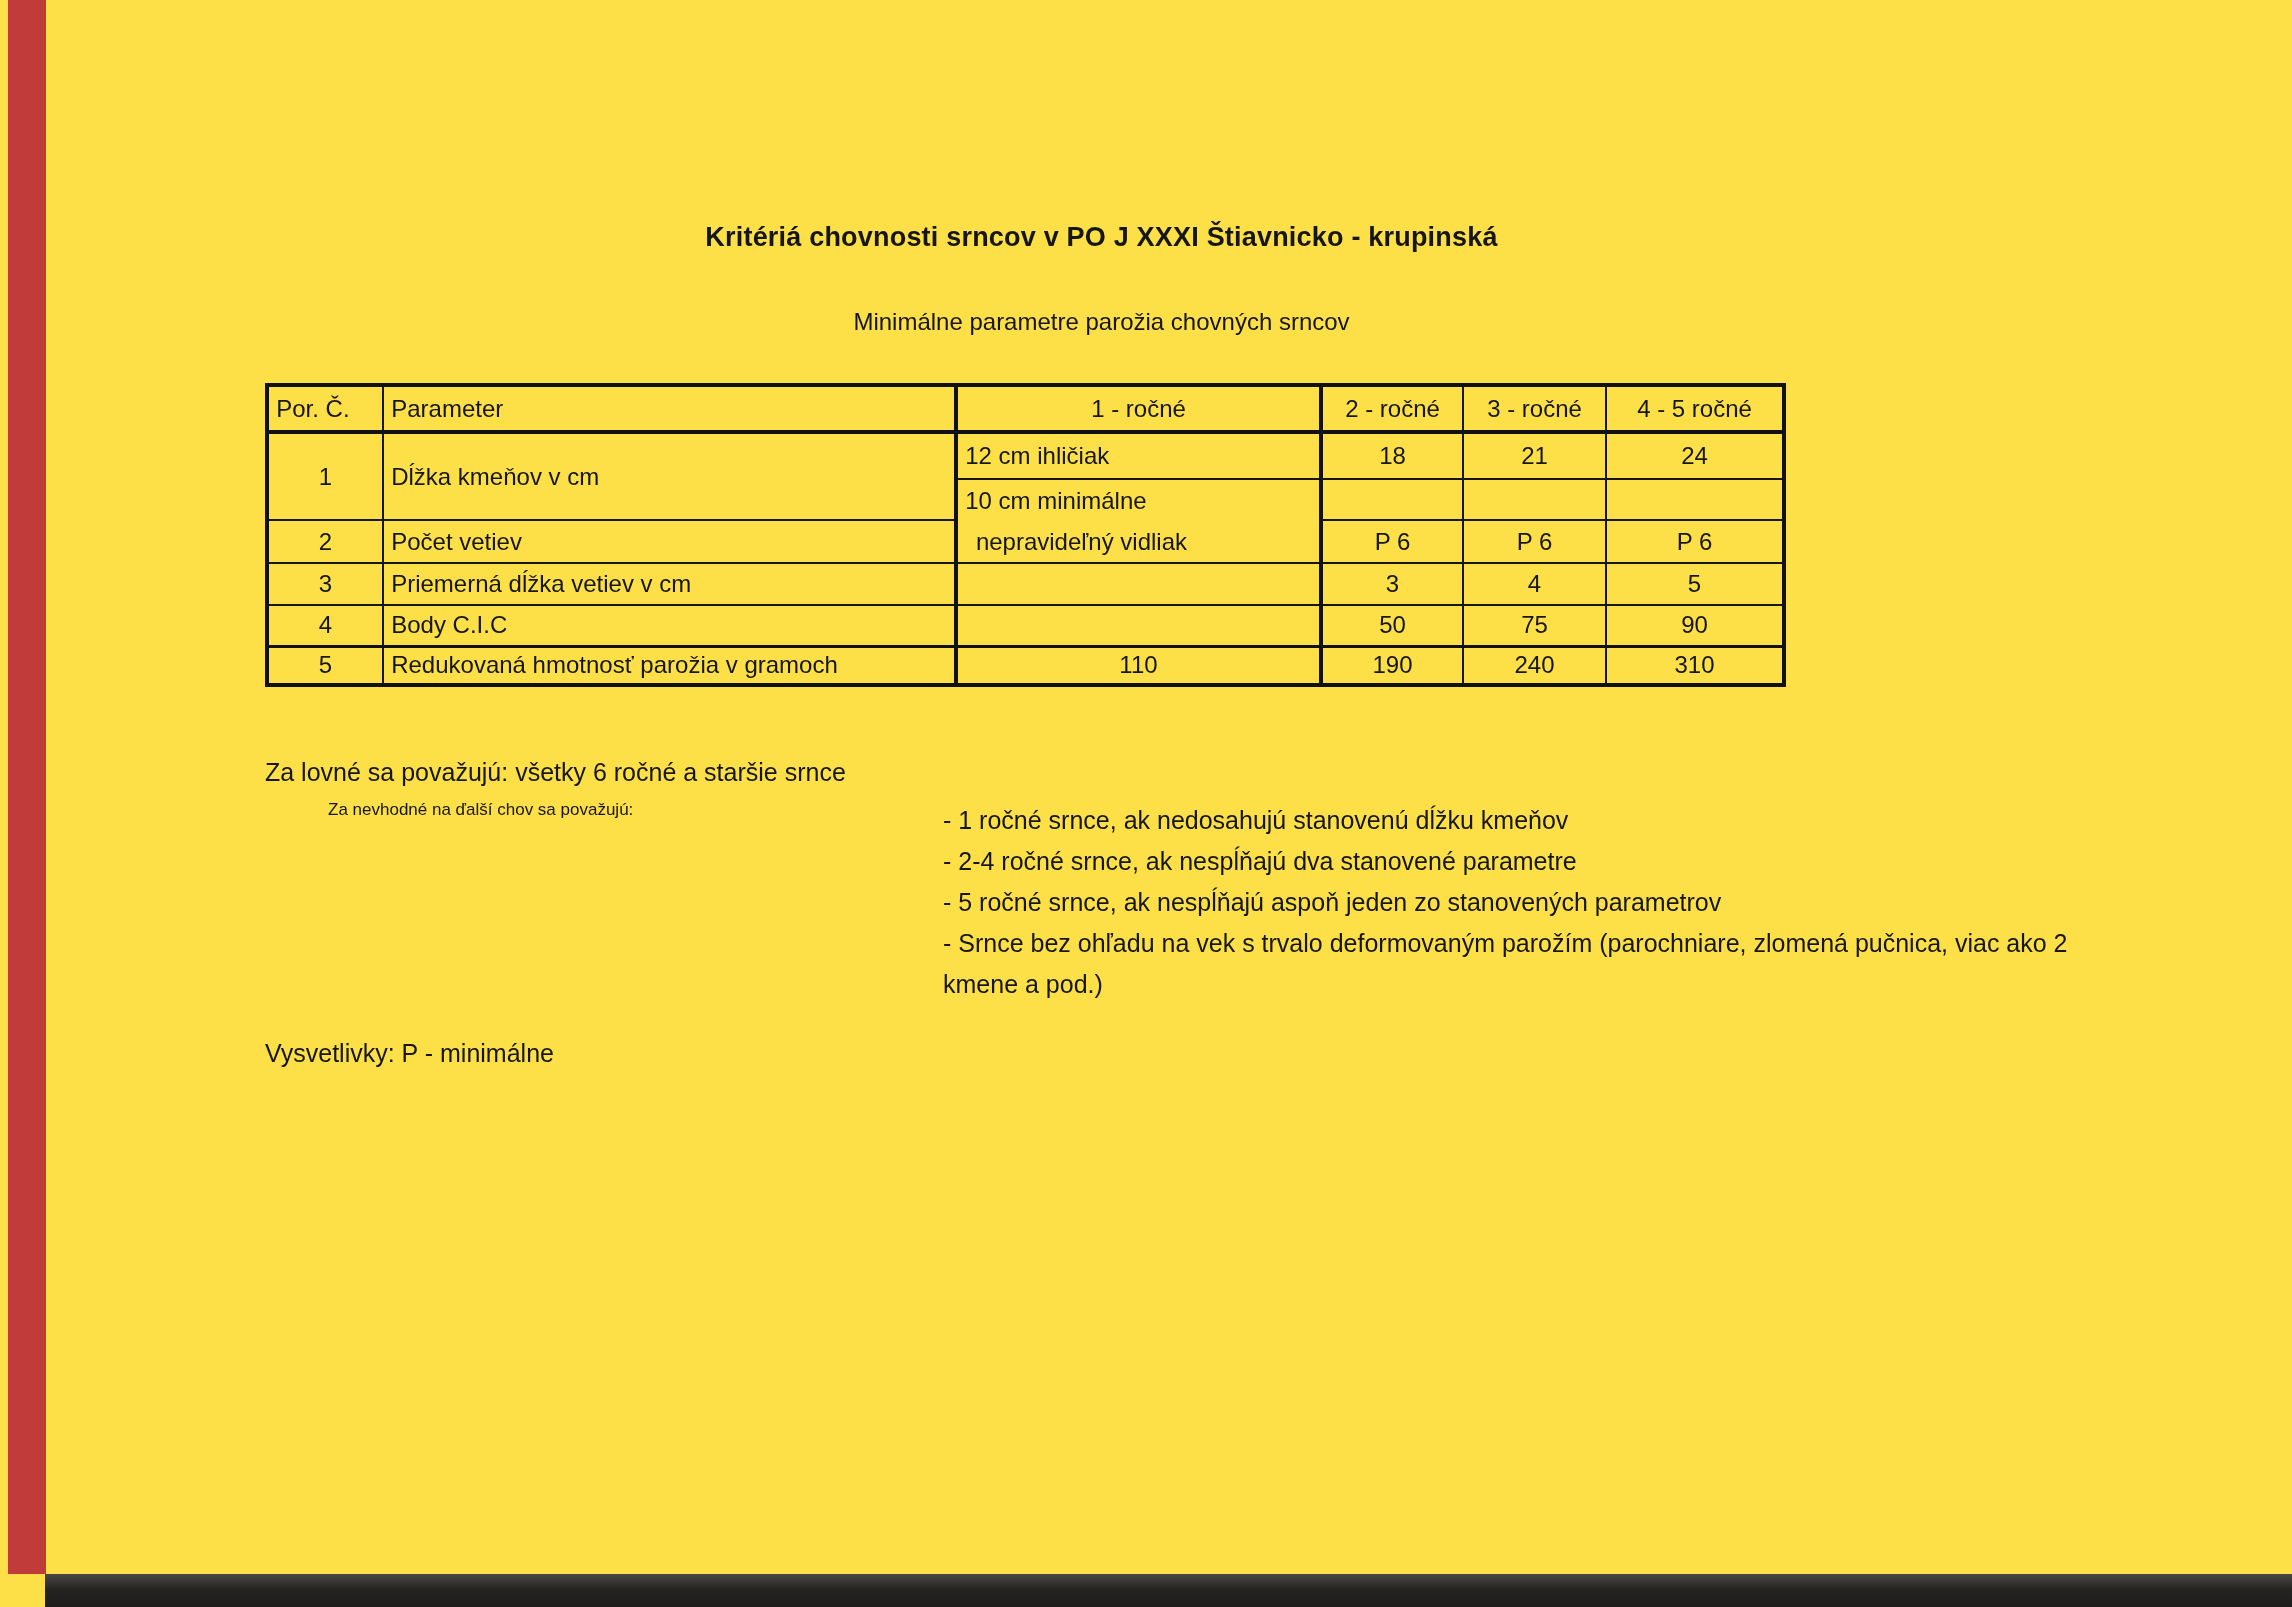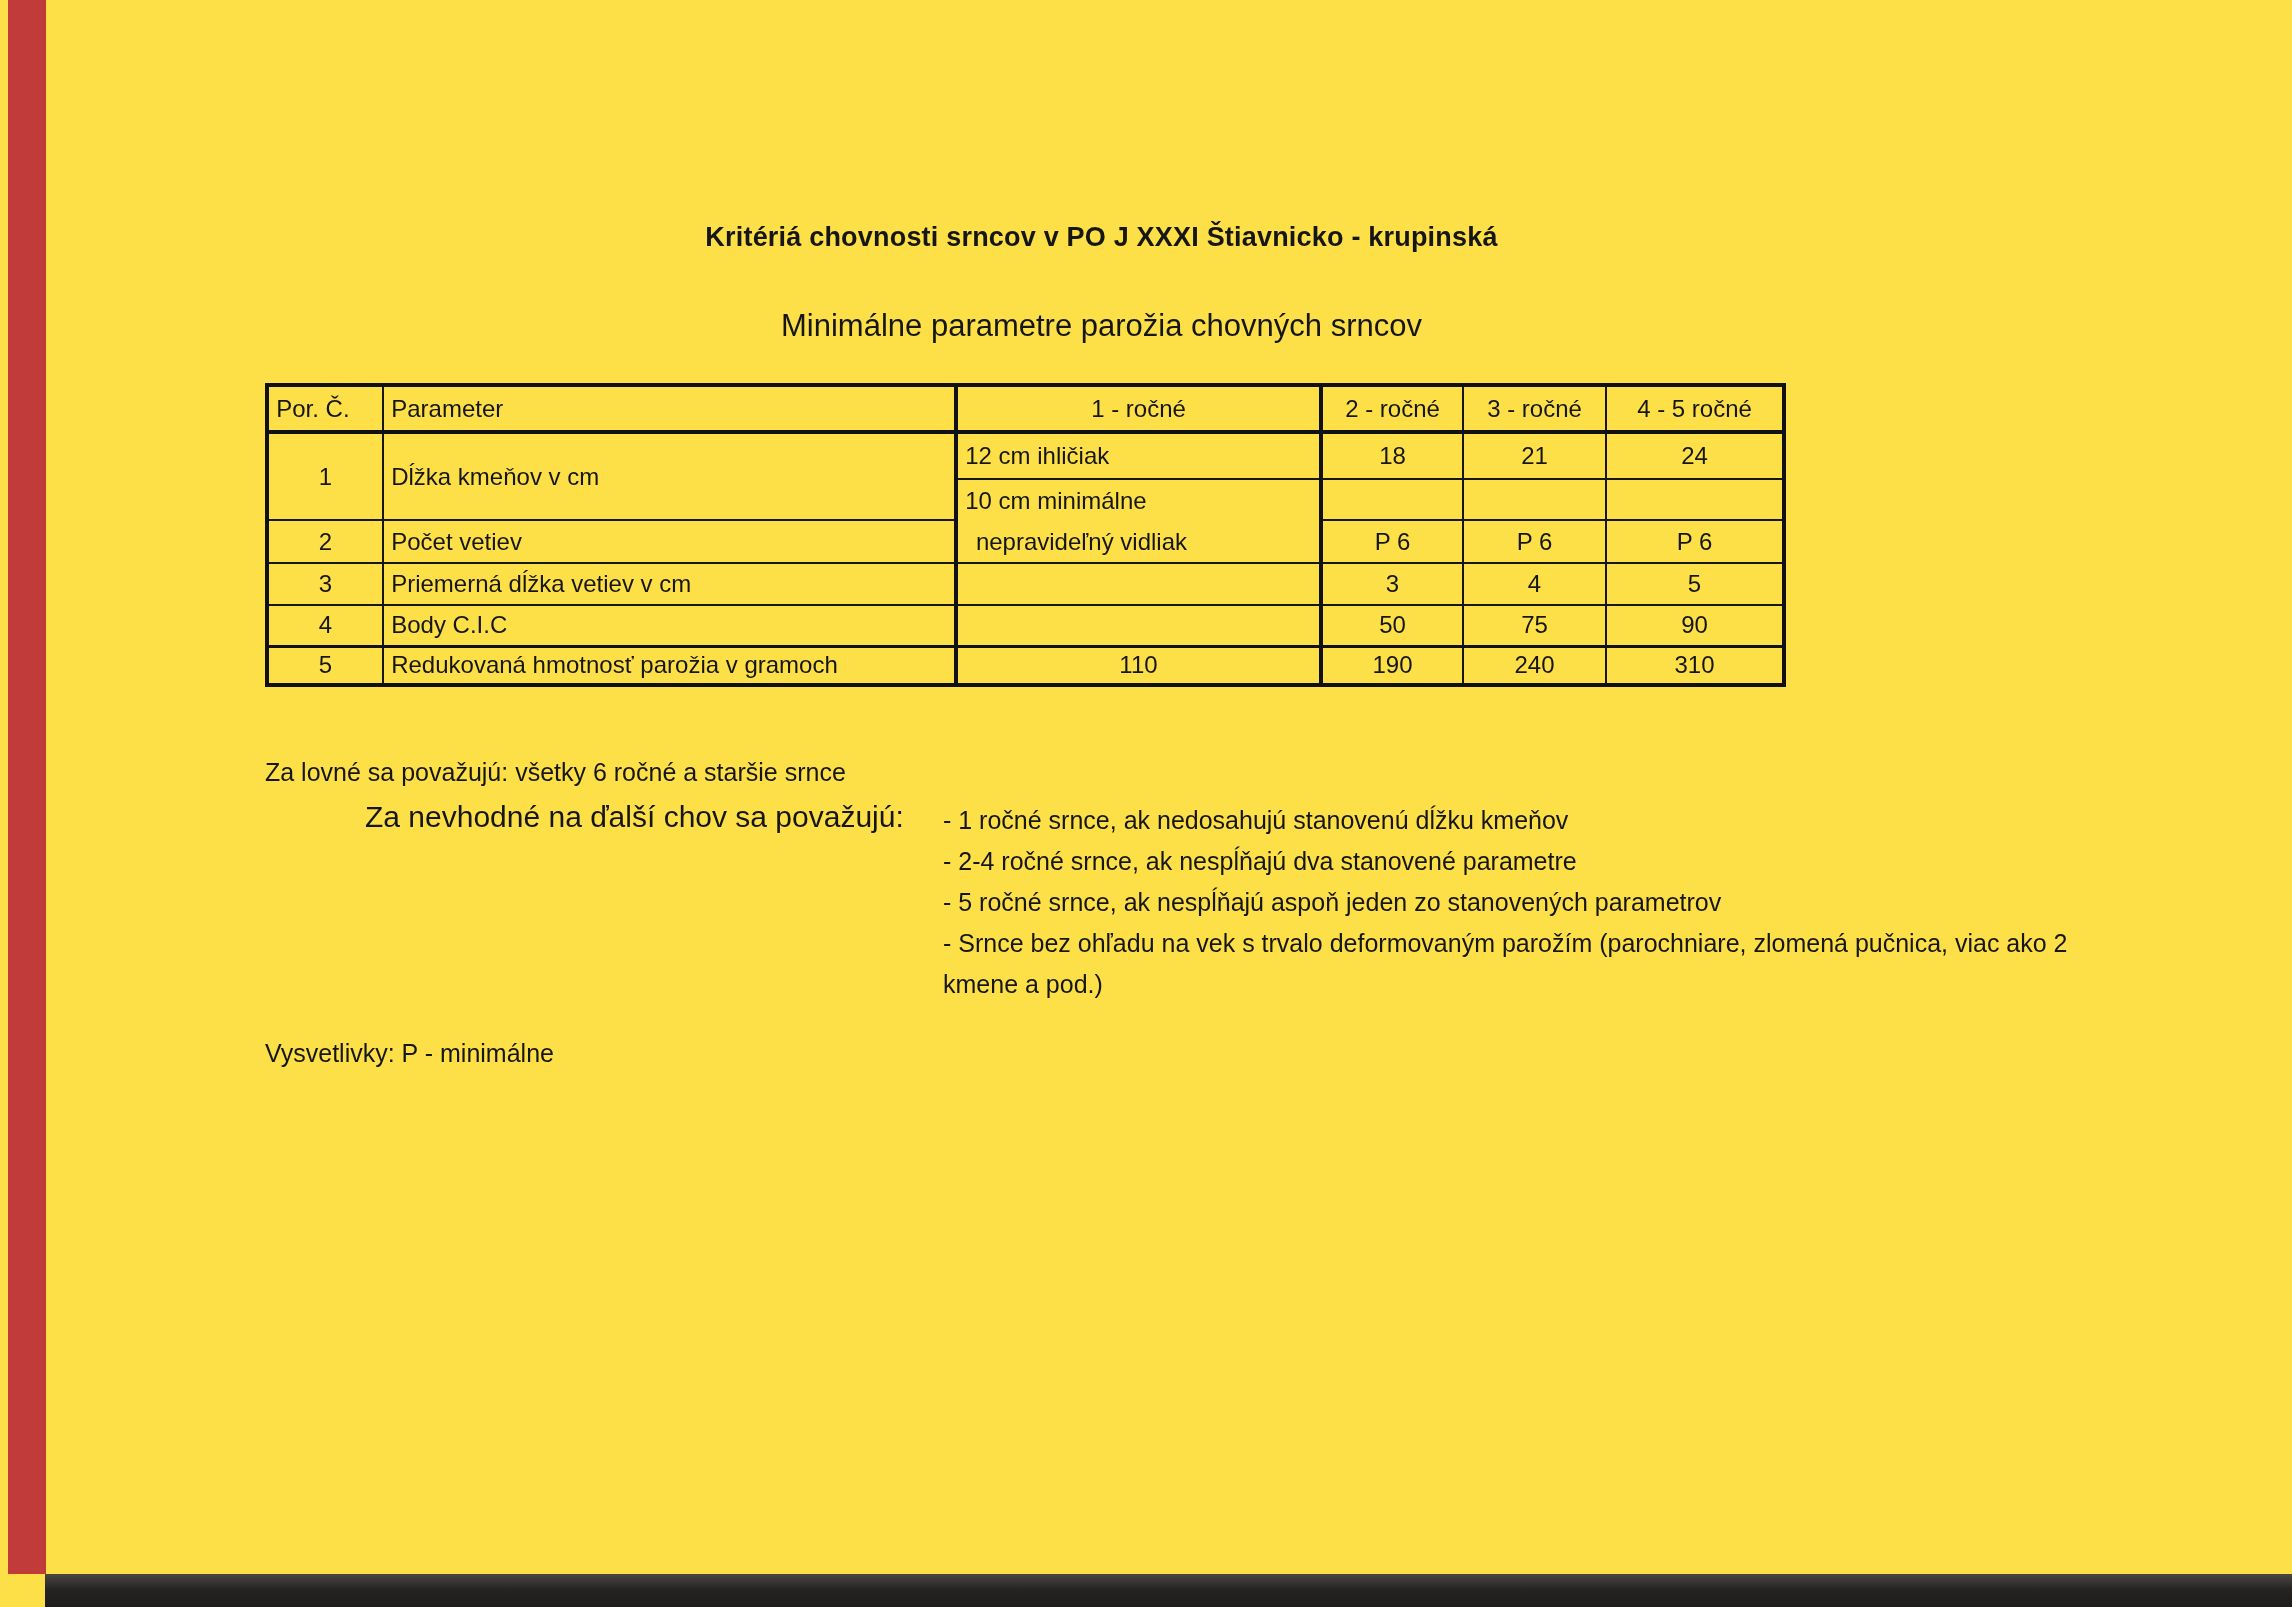--- a/index.html
+++ b/index.html
@@ -27,21 +27,21 @@
 
   .doc-title {
     position: absolute; left: 0; top: 222px; width: 2203px;
     text-align: center;
     font-size: 27px; font-weight: bold;
     letter-spacing: 0.2px;
   }
   .doc-subtitle {
     position: absolute; left: 0; top: 308px; width: 2203px;
     text-align: center;
-    font-size: 31px;
+    font-size: 24px;
   }
 
   .params-table {
     position: absolute; left: 265px; top: 383px;
     border-collapse: collapse;
     table-layout: fixed;
     width: 1517px;
     font-size: 24px;
   }
   .params-table td, .params-table th {
@@ -60,22 +60,22 @@
   .params-table tr.last td { border-top: 3.6px solid #111; }
   .cell-two-lines { line-height: 41px; }
   .cell-two-lines .ln2 { padding-left: 10.7px; }
 
   .note-hunting {
     position: absolute; left: 265px; top: 719px;
     font-size: 25px;
     margin-top: 39px;
   }
   .note-unsuitable-label {
-    position: absolute; left: 365px; top: 800px;
-    font-size: 30px;
+    position: absolute; left: 328px; top: 800px;
+    font-size: 17px;
   }
   .note-unsuitable-list {
     position: absolute; left: 943px; top: 800px;
     width: 1155px;
     font-size: 25px;
     line-height: 41px;
   }
   .note-unsuitable-list .item { white-space: normal; }
   .note-legend {
     position: absolute; left: 265px; top: 1039px;

